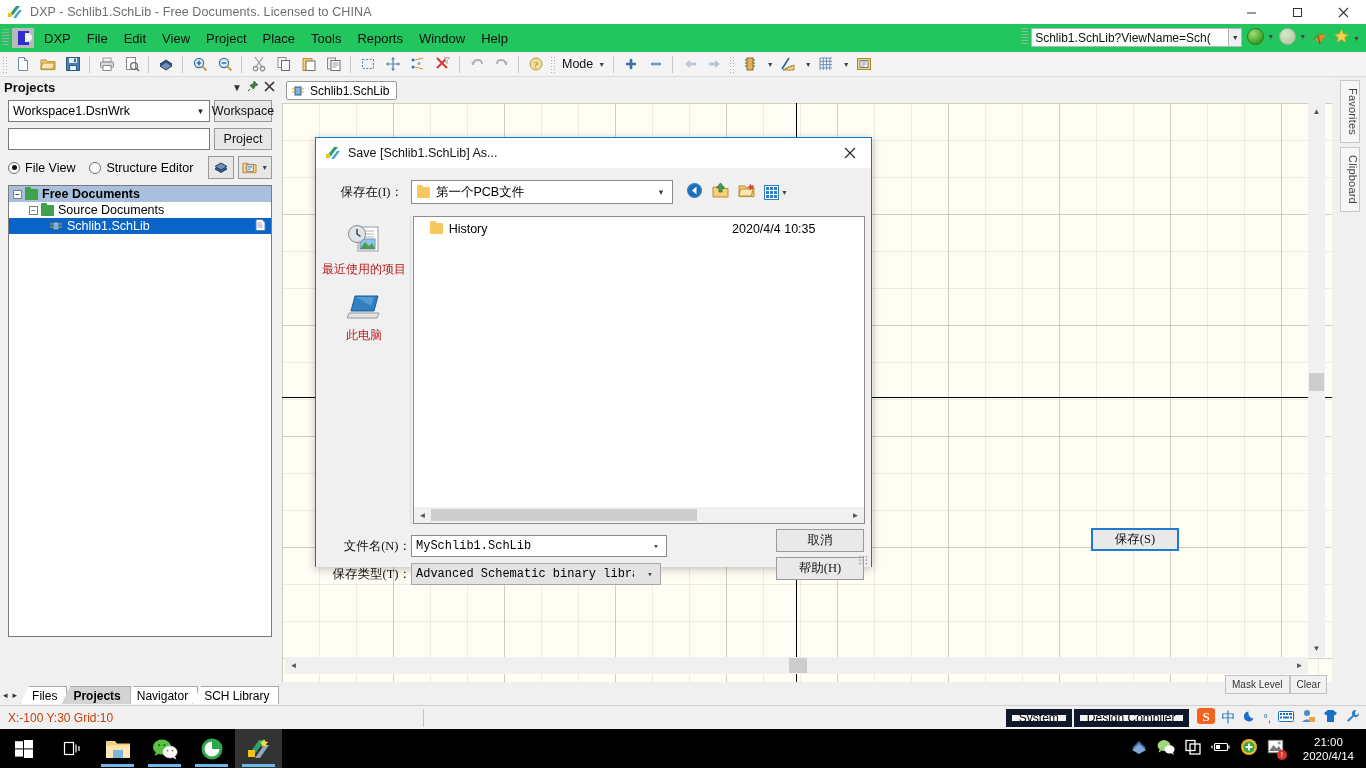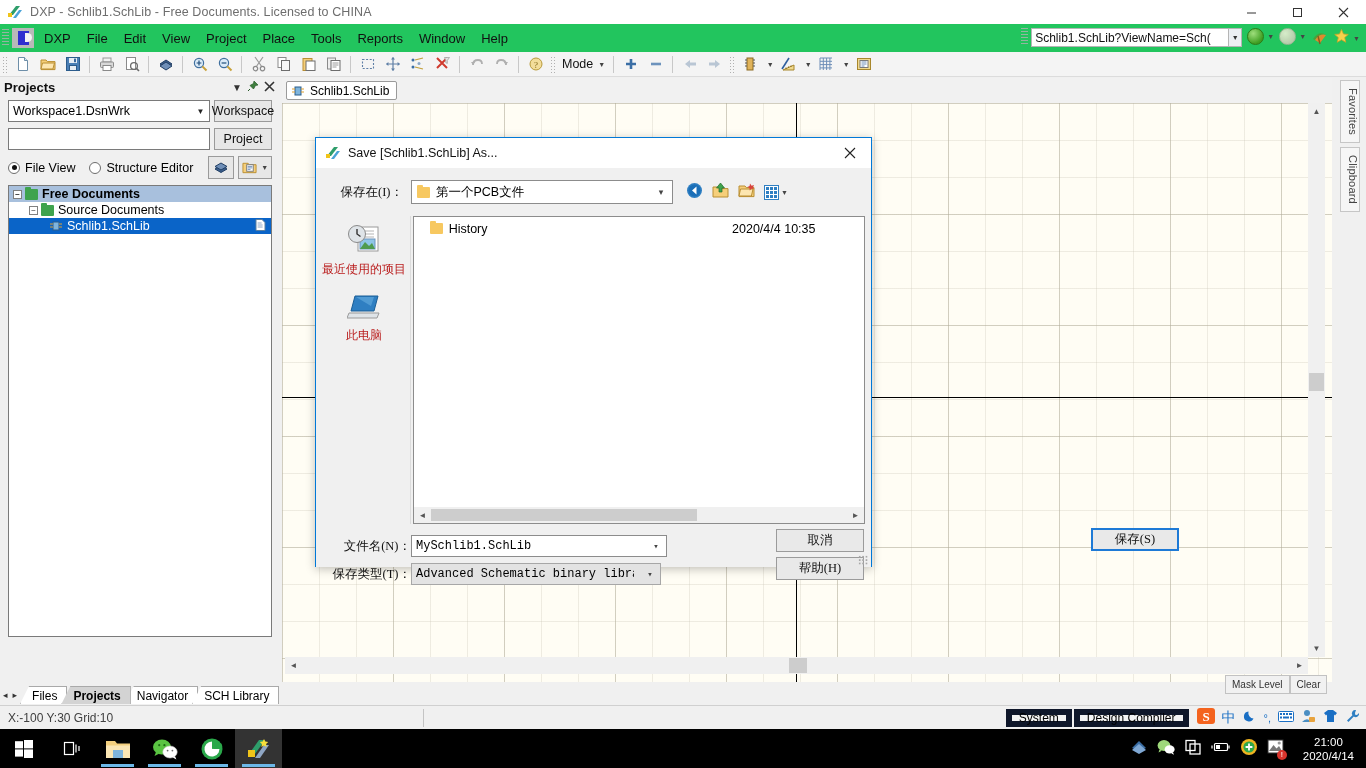--- a/index.html
+++ b/index.html
@@ -74,21 +74,21 @@
   
   .paneltabs{position:absolute;left:0;top:684px;width:281px;height:20px;background:#f0f0f0;display:flex;align-items:flex-end;}
   .ptarrows{display:flex;align-items:center;height:18px;padding:0 3px;font-size:9px;color:#333;gap:5px;}
   .ptab{height:18px;padding:0 9px 0 11px;display:flex;align-items:center;font-size:12px;background:#fff;
         border:1px solid #a9a9a9;border-bottom:none;margin-right:-6px;
         clip-path:polygon(9px 0,100% 0,100% 100%,0 100%);}
   .ptab.active{background:#d3d3d3;font-weight:bold;z-index:3;}
 
   
   .statusbar{position:absolute;left:0;top:705px;width:1366px;height:24px;background:#f0f0f0;border-top:1px solid #d0d0d0;display:flex;align-items:center;}
-  .sb-text{font-size:12px;padding-left:8px;color:#404040;}
+  .sb-text{font-size:12px;padding-left:8px;color:#c2410c;}
   .sb-div{width:1px;height:18px;background:#c4c4c4;}
   .sysbtn{height:18px;padding:0 7px;display:flex;align-items:center;font-size:12px;border:6px solid #0f172a;background:#f3f3f3;margin-right:2px;}
 
   
   .canvas{position:absolute;left:282px;top:78px;width:1050px;height:604px;background:#fffdf4;overflow:hidden;}
   .doctabbar{position:absolute;left:0;top:0;width:1050px;height:25px;background:#f1f1f1;display:flex;align-items:center;padding-left:4px;}
   .doctab{height:19px;border:1px solid #9a9a9a;background:#fff;display:flex;align-items:center;padding:0 7px 0 4px;font-size:12px;border-radius:2px;}
   .sheet{position:absolute;left:0;top:25px;width:1050px;height:579px;
     background:#fffdf4;}
   .gridfine{position:absolute;inset:0;

